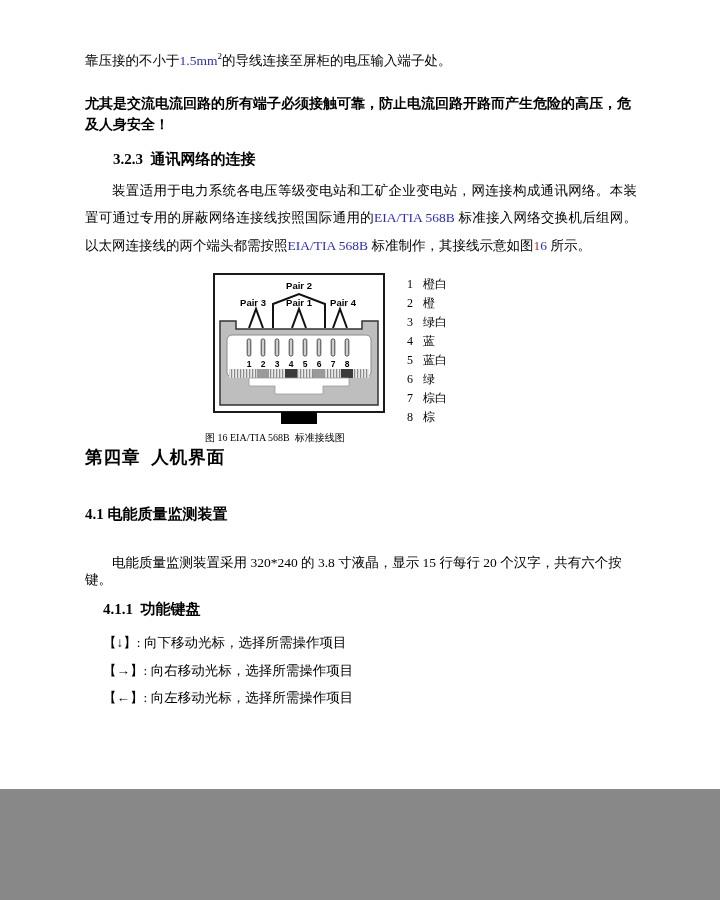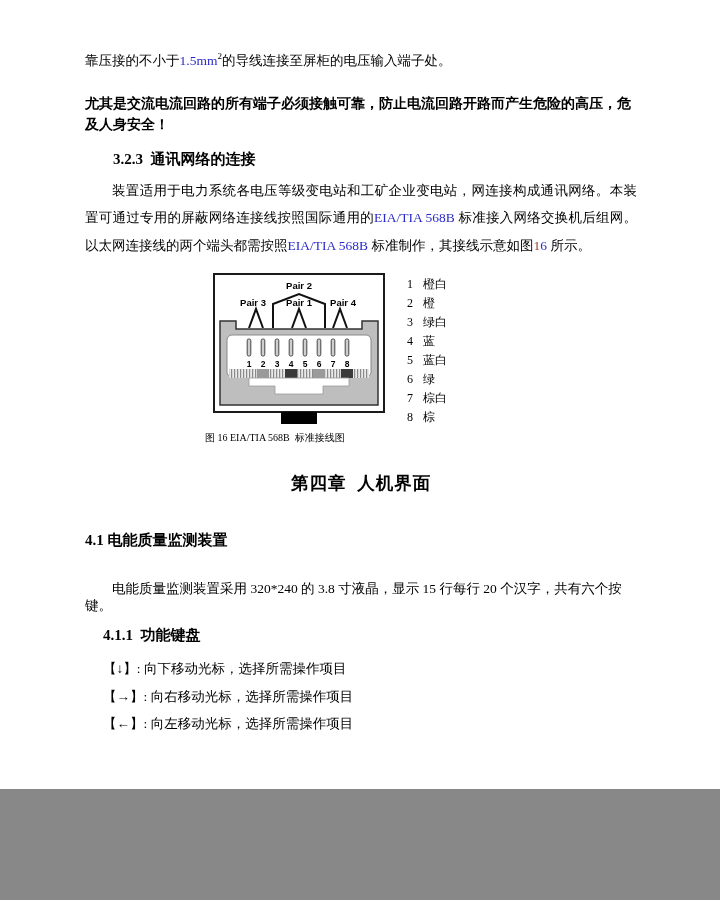--- a/index.html
+++ b/index.html
@@ -16,21 +16,21 @@
   .warn-line1{padding-left:33px;line-height:21px;}
   .warn-line2{margin-top:12px;line-height:21px;}
   .warn-icon{display:inline-block;vertical-align:-3px;margin-right:6px;}
   .h-sub{margin-top:15px;font-size:15px;font-weight:bold;padding-left:28px;}
   .h-sub2{font-size:15px;font-weight:bold;padding-left:18px;}
   .para{margin-top:8px;font-size:13.5px;line-height:27.5px;text-align:justify;text-indent:2em;}
   .figure-row{margin-top:14px;display:flex;align-items:flex-start;padding-left:128px;}
   .wire-list{margin-left:22px;padding-top:2px;font-size:12px;line-height:19px;}
   .wire-item .pin{display:inline-block;width:16px;}
   .fig-caption{margin-top:4px;padding-left:120px;font-size:10px;}
-  .chapter{margin-top:26px;text-align:center;font-size:17.5px;font-weight:bold;letter-spacing:1px;}
+  .chapter{font-size:17.5px;font-weight:bold;letter-spacing:1px;}
   .h-41{margin-top:36px;font-size:15px;font-weight:bold;}
   .para-41{margin-top:30px;font-size:13.5px;line-height:17px;text-indent:2em;}
   .h-411{margin-top:12px;}
   .keys{margin-top:10px;padding-left:18px;font-size:13.5px;line-height:27.7px;}
   svg text{font-family:"Liberation Sans","DejaVu Sans",sans-serif;}
 </style>
 </head>
 <body>
 
 <div class="page">

